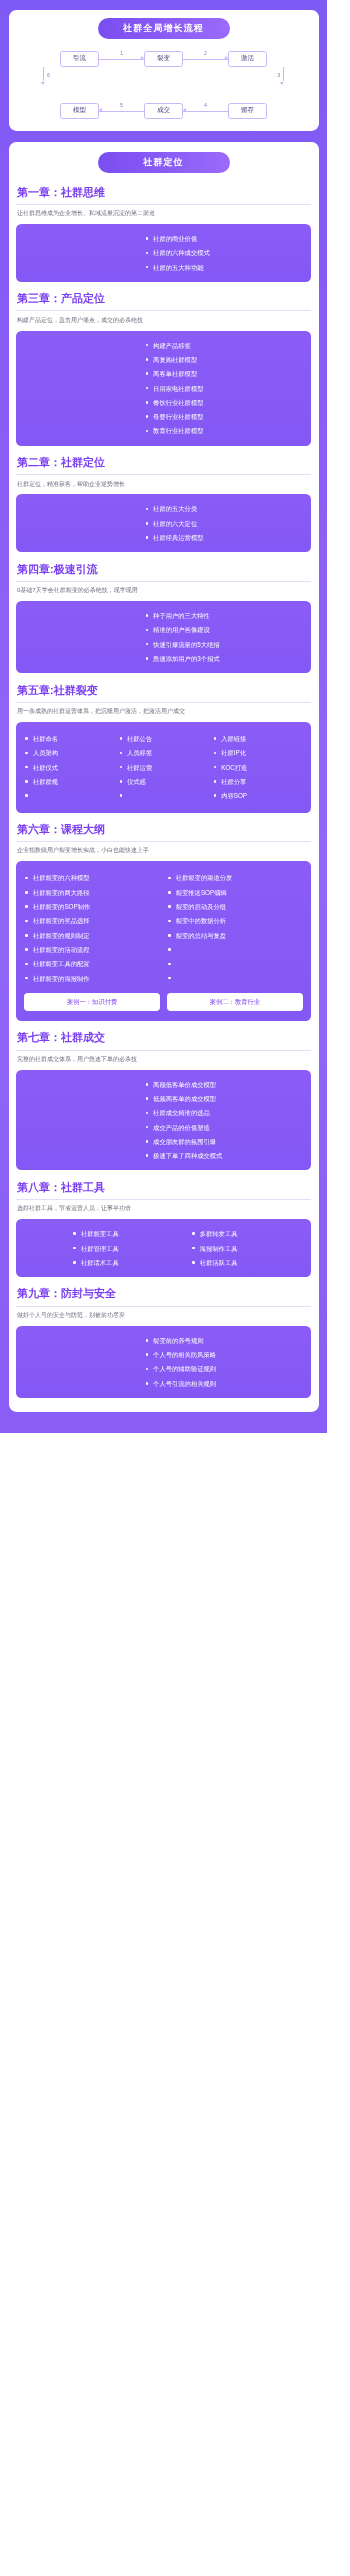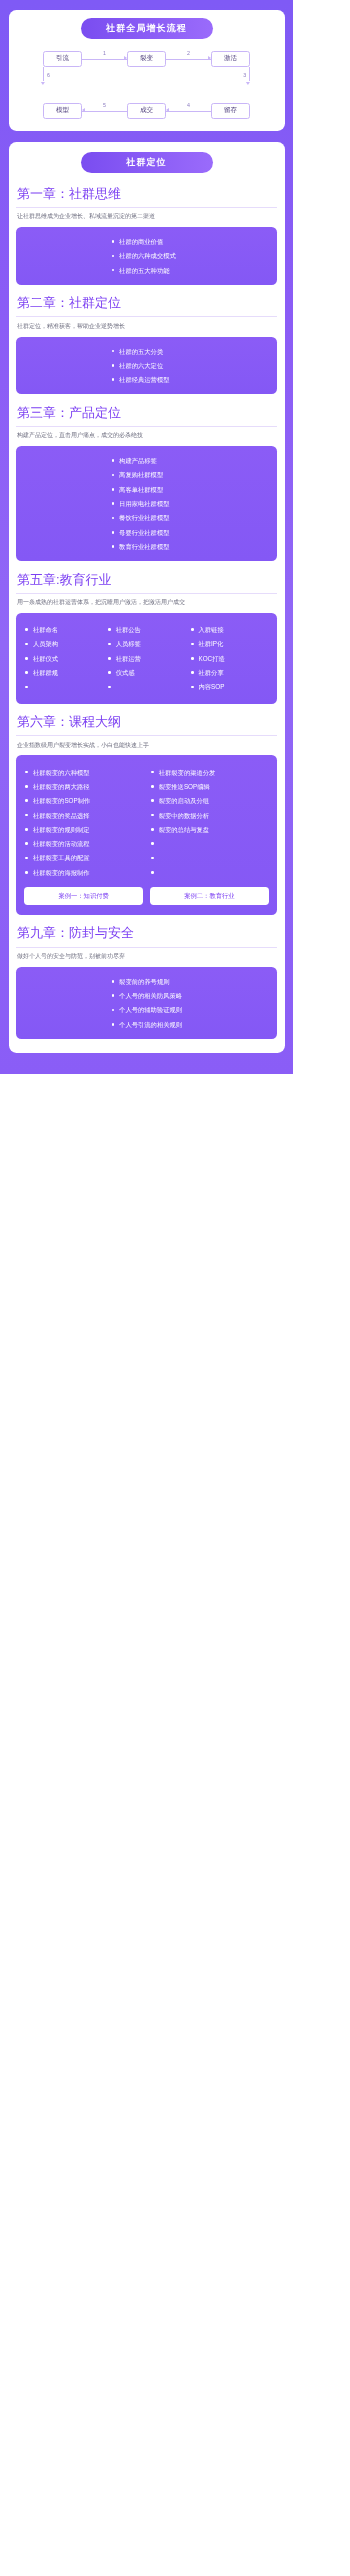--- a/index.html
+++ b/index.html
@@ -3,21 +3,21 @@
 <meta charset="utf-8">
 <style>
   * { box-sizing: border-box; margin: 0; padding: 0; }
   body {
     width: 351px;
     background: #ffffff;
     font-family: "Liberation Sans", sans-serif;
     -webkit-font-smoothing: antialiased;
   }
   .page {
-    width: 293px;
+    width: 327px;
     background: linear-gradient(180deg, #7f5af5 0%, #8b5cf6 30%, #9167f7 60%, #8a5df6 100%);
     padding: 9.5px 8.5px 21px 8.5px;
   }
 
   
   .flow-card {
     background: #ffffff;
     border-radius: 7.4px;
     padding: 8.5px 7.4px 11.6px 7.4px;
     margin-bottom: 11.6px;
@@ -120,22 +120,22 @@
   
   .outline-card {
     background: #ffffff;
     border-radius: 7.4px;
     padding: 9.5px 7.4px 13.7px 7.4px;
   }
   .chapter { margin-bottom: 9.5px; }
   .chapter:last-child { margin-bottom: 0; }
   .ch-title {
     color: #7b3ff2;
-    font-size: 13px;
-    font-weight: normal;
+    font-size: 11px;
+    font-weight: bold;
     margin-bottom: 4.2px;
     padding-left: 1.1px;
   }
   .ch-divider {
     height: 0.5px;
     background: #e6dcfb;
     margin: 0 0 4.8px 0;
   }
   .ch-desc {
     color: #6b6b7d;
@@ -260,52 +260,65 @@
       <div class="ch-body">
         <ul class="bullets center">
           <li>社群的商业价值</li>
           <li>社群的六种成交模式</li>
           <li>社群的五大种功能</li>
         </ul>
       </div>
     </div>
 
     <div class="chapter">
-      <div class="ch-title">第二章：社群定位</div>
-      <div class="ch-divider"></div>
-      <div class="ch-desc">社群定位，精准获客，帮助企业逆势增长</div>
-      <div class="ch-body">
-        <ul class="bullets center">
-          <li>社群的五大分类</li>
-          <li>社群的六大定位</li>
-          <li>社群经典运营模型</li>
-        </ul>
-      </div>
-    </div>
-
-    <div class="chapter">
       <div class="ch-title">第三章：产品定位</div>
       <div class="ch-divider"></div>
       <div class="ch-desc">构建产品定位，直击用户痛点，成交的必杀绝技</div>
       <div class="ch-body">
         <ul class="bullets center">
           <li>构建产品标签</li>
           <li>高复购社群模型</li>
           <li>高客单社群模型</li>
           <li>日用家电社群模型</li>
           <li>餐饮行业社群模型</li>
           <li>母婴行业社群模型</li>
           <li>教育行业社群模型</li>
         </ul>
       </div>
     </div>
 
-
-    <div class="chapter">
-      <div class="ch-title">第五章:教育行业</div>
+    <div class="chapter">
+      <div class="ch-title">第二章：社群定位</div>
+      <div class="ch-divider"></div>
+      <div class="ch-desc">社群定位，精准获客，帮助企业逆势增长</div>
+      <div class="ch-body">
+        <ul class="bullets center">
+          <li>社群的五大分类</li>
+          <li>社群的六大定位</li>
+          <li>社群经典运营模型</li>
+        </ul>
+      </div>
+    </div>
+
+    <div class="chapter">
+      <div class="ch-title">第四章:极速引流</div>
+      <div class="ch-divider"></div>
+      <div class="ch-desc">0基础7天学会社群裂变的必杀绝技，现学现用</div>
+      <div class="ch-body">
+        <ul class="bullets center">
+          <li>种子用户的三大特性</li>
+          <li>精准的用户画像建设</li>
+          <li>快速引爆流量的5大绝招</li>
+          <li>急速添加用户的3个招式</li>
+        </ul>
+      </div>
+    </div>
+
+    <div class="chapter">
+      <div class="ch-title">第五章:社群裂变</div>
       <div class="ch-divider"></div>
       <div class="ch-desc">用一条成熟的社群运营体系，把沉睡用户激活，把激活用户成交</div>
       <div class="ch-body pad-lg">
         <ul class="bullets grid3">
           <li>社群命名</li>
           <li>社群公告</li>
           <li>入群链接</li>
           <li>人员架构</li>
           <li>人员标签</li>
           <li>社群IP化</li>
@@ -345,21 +358,51 @@
           <li>社群裂变的海报制作</li>
           <li style="list-style:none;"></li>
         </ul>
         <div class="case-row">
           <div class="case-box">案例一：知识付费</div>
           <div class="case-box">案例二：教育行业</div>
         </div>
       </div>
     </div>
 
-
+    <div class="chapter">
+      <div class="ch-title">第七章：社群成交</div>
+      <div class="ch-divider"></div>
+      <div class="ch-desc">完整的社群成交体系，用户急速下单的必杀技</div>
+      <div class="ch-body">
+        <ul class="bullets center">
+          <li>高额低客单价成交模型</li>
+          <li>低频高客单的成交模型</li>
+          <li>社群成交精准的选品</li>
+          <li>成交产品的价值塑造</li>
+          <li>成交朋友群的氛围引爆</li>
+          <li>极速下单了四种成交模式</li>
+        </ul>
+      </div>
+    </div>
+
+    <div class="chapter">
+      <div class="ch-title">第八章：社群工具</div>
+      <div class="ch-divider"></div>
+      <div class="ch-desc">选好社群工具，节省运营人员，让事半功倍</div>
+      <div class="ch-body">
+        <ul class="bullets grid2 indent" style="padding-left:48px;">
+          <li>社群裂变工具</li>
+          <li>多群转发工具</li>
+          <li>社群管理工具</li>
+          <li>海报制作工具</li>
+          <li>社群话术工具</li>
+          <li>社群活跃工具</li>
+        </ul>
+      </div>
+    </div>
 
     <div class="chapter">
       <div class="ch-title">第九章：防封与安全</div>
       <div class="ch-divider"></div>
       <div class="ch-desc">做好个人号的安全与防范，别被前功尽弃</div>
       <div class="ch-body">
         <ul class="bullets center">
           <li>裂变前的养号规则</li>
           <li>个人号的相关防风策略</li>
           <li>个人号的辅助验证规则</li>

